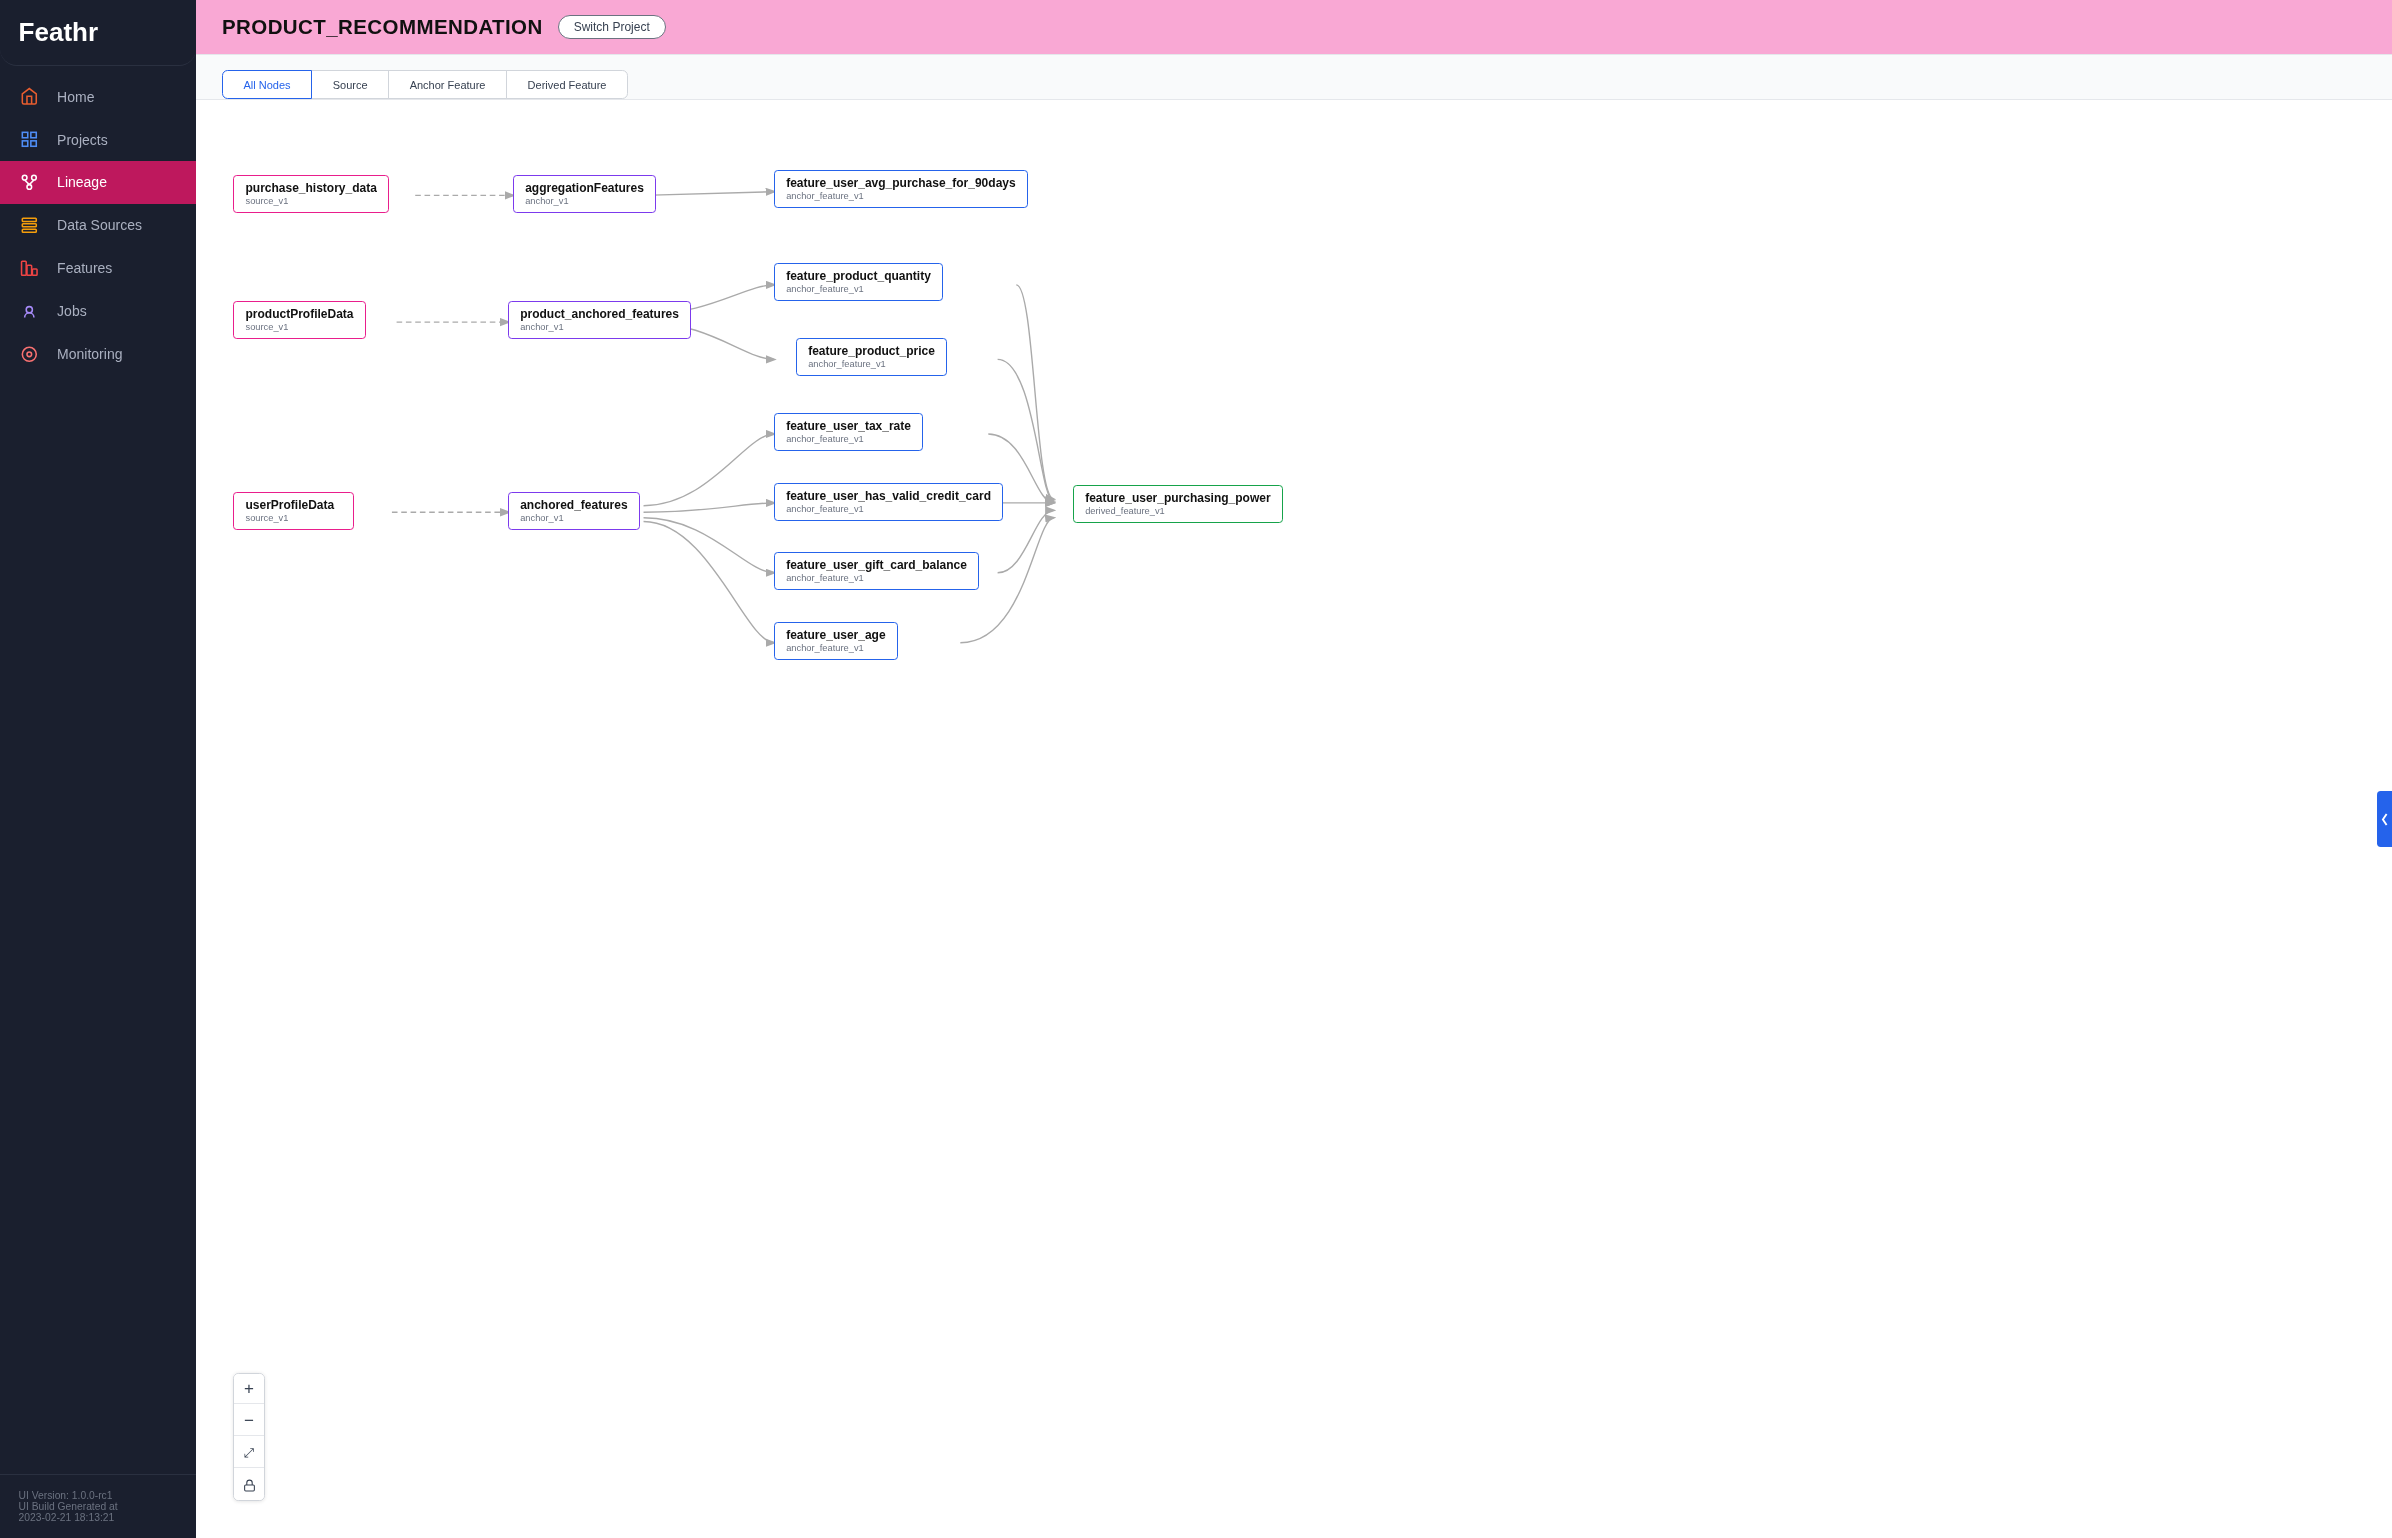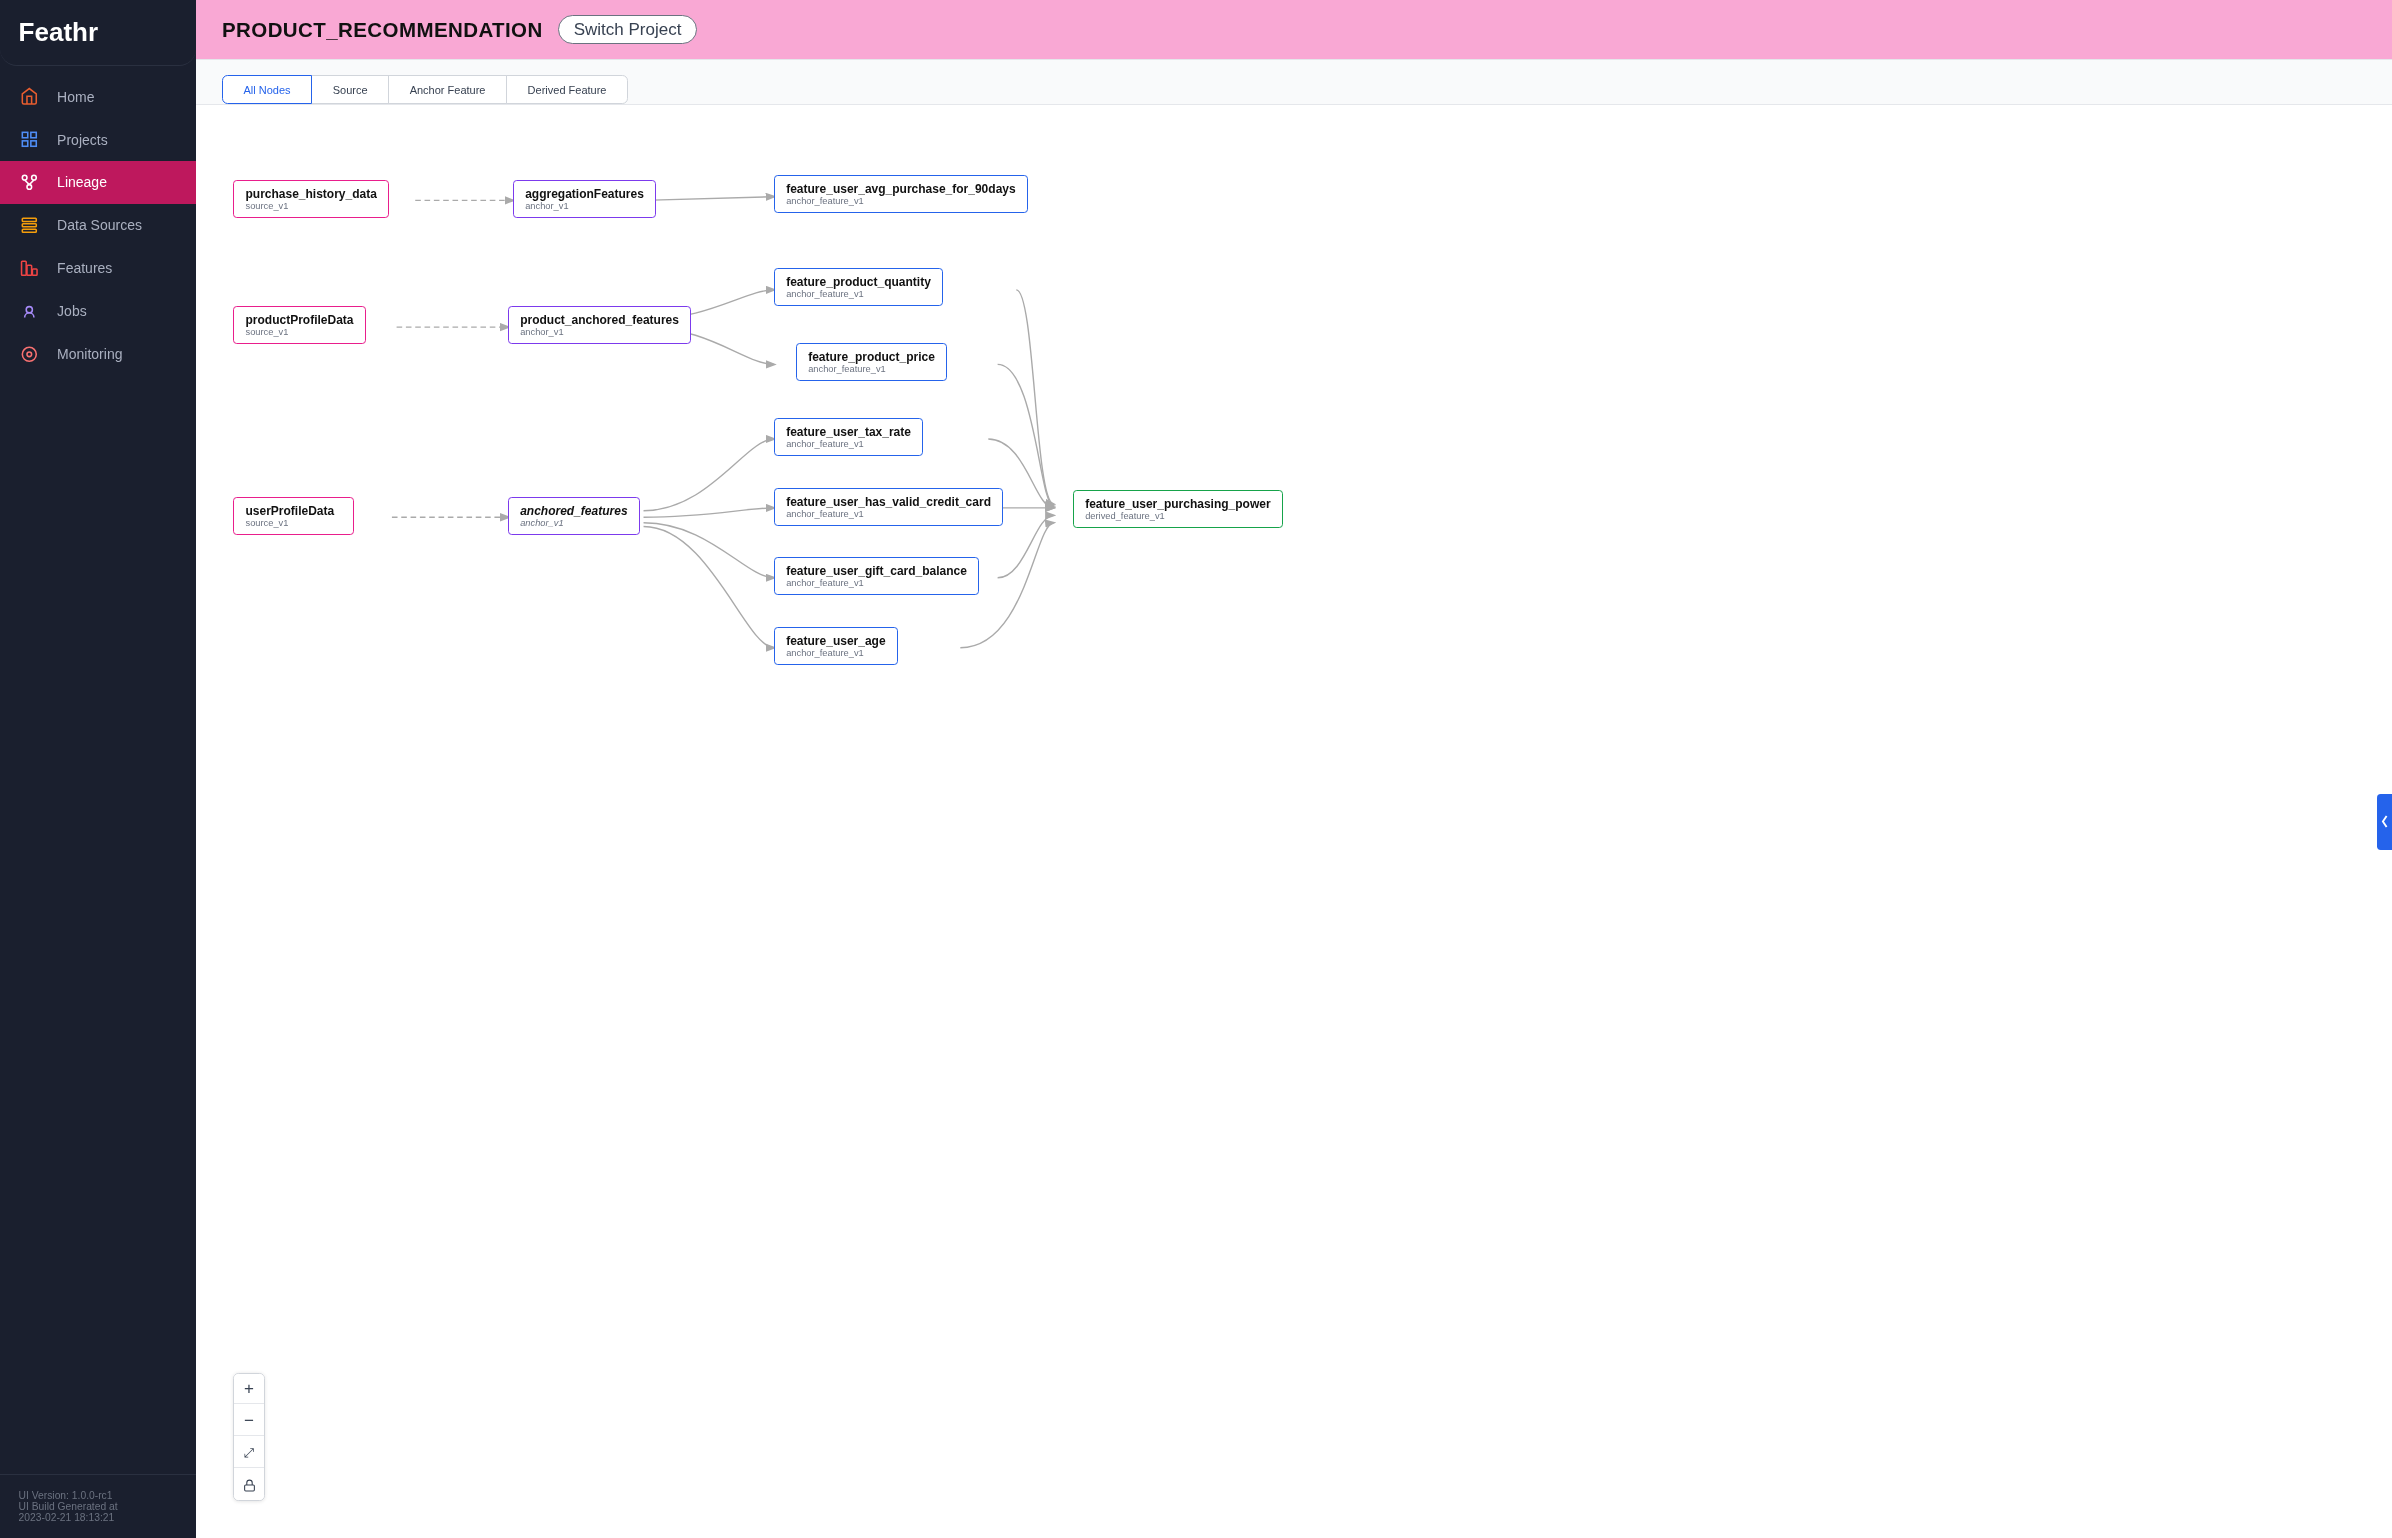--- a/index.html
+++ b/index.html
@@ -65,21 +65,21 @@
       font-weight: 700;
       color: #111;
       letter-spacing: 0.02em;
     }
     .switch-project-btn {
       border: 1.4px solid #6b7280;
       border-radius: 18.6px;
       padding: 3.7px 15px;
       background: #fff;
       color: #374151;
-      font-size: 17px;
+      font-size: 12px;
       cursor: pointer;
     }
 
     
     .tabs-bar {
       padding: 15px 26px 0 26px;
       display: flex;
       gap: 0;
       border-bottom: 0.9px solid #e5e7eb;
       background: #f9fafb;
@@ -363,21 +363,21 @@
       <div class="node-box node-anchor" style="left:289px; top:56px;">
         <div class="node-name">aggregationFeatures</div>
         <div class="node-sub">anchor_v1</div>
       </div>
 
       <div class="node-box node-anchor" style="left:284px; top:182px;">
         <div class="node-name">product_anchored_features</div>
         <div class="node-sub">anchor_v1</div>
       </div>
 
-      <div class="node-box node-anchor" style="left:284px; top:373px;font-style:italic;">
+      <div class="node-box node-anchor" style="left:284px; top:373px;">
         <div class="node-name">anchored_features</div>
         <div class="node-sub">anchor_v1</div>
       </div>
 
       <div class="node-box node-anchor-feature" style="left:550px; top:51px;">
         <div class="node-name">feature_user_avg_purchase_for_90days</div>
         <div class="node-sub">anchor_feature_v1</div>
       </div>
 
       <div class="node-box node-anchor-feature" style="left:550px; top:144px;">

